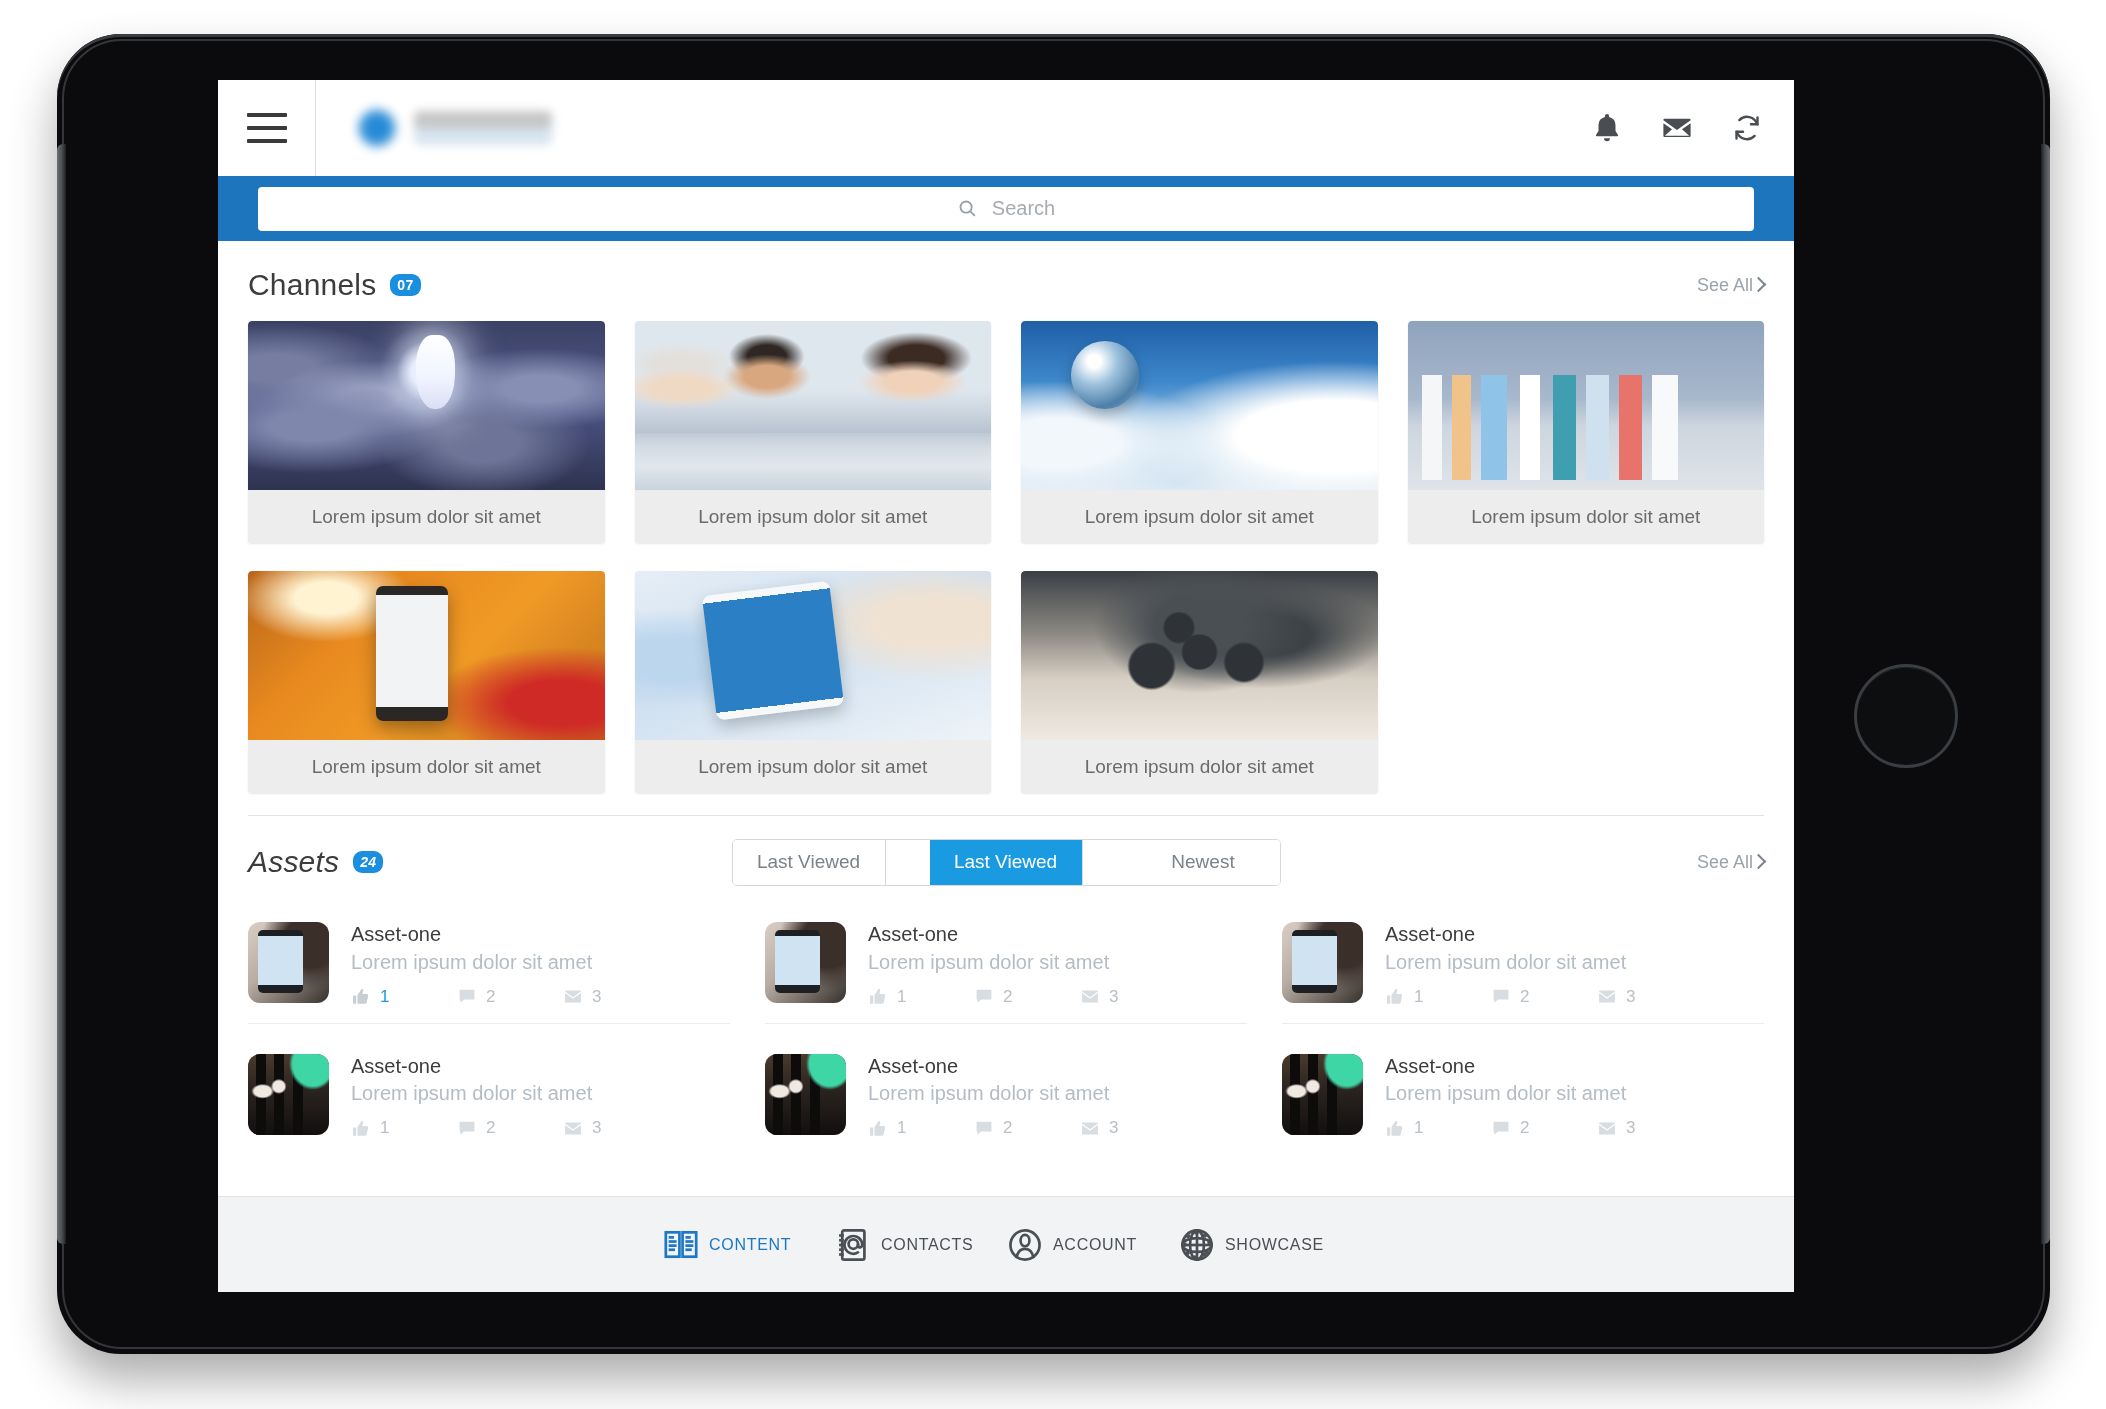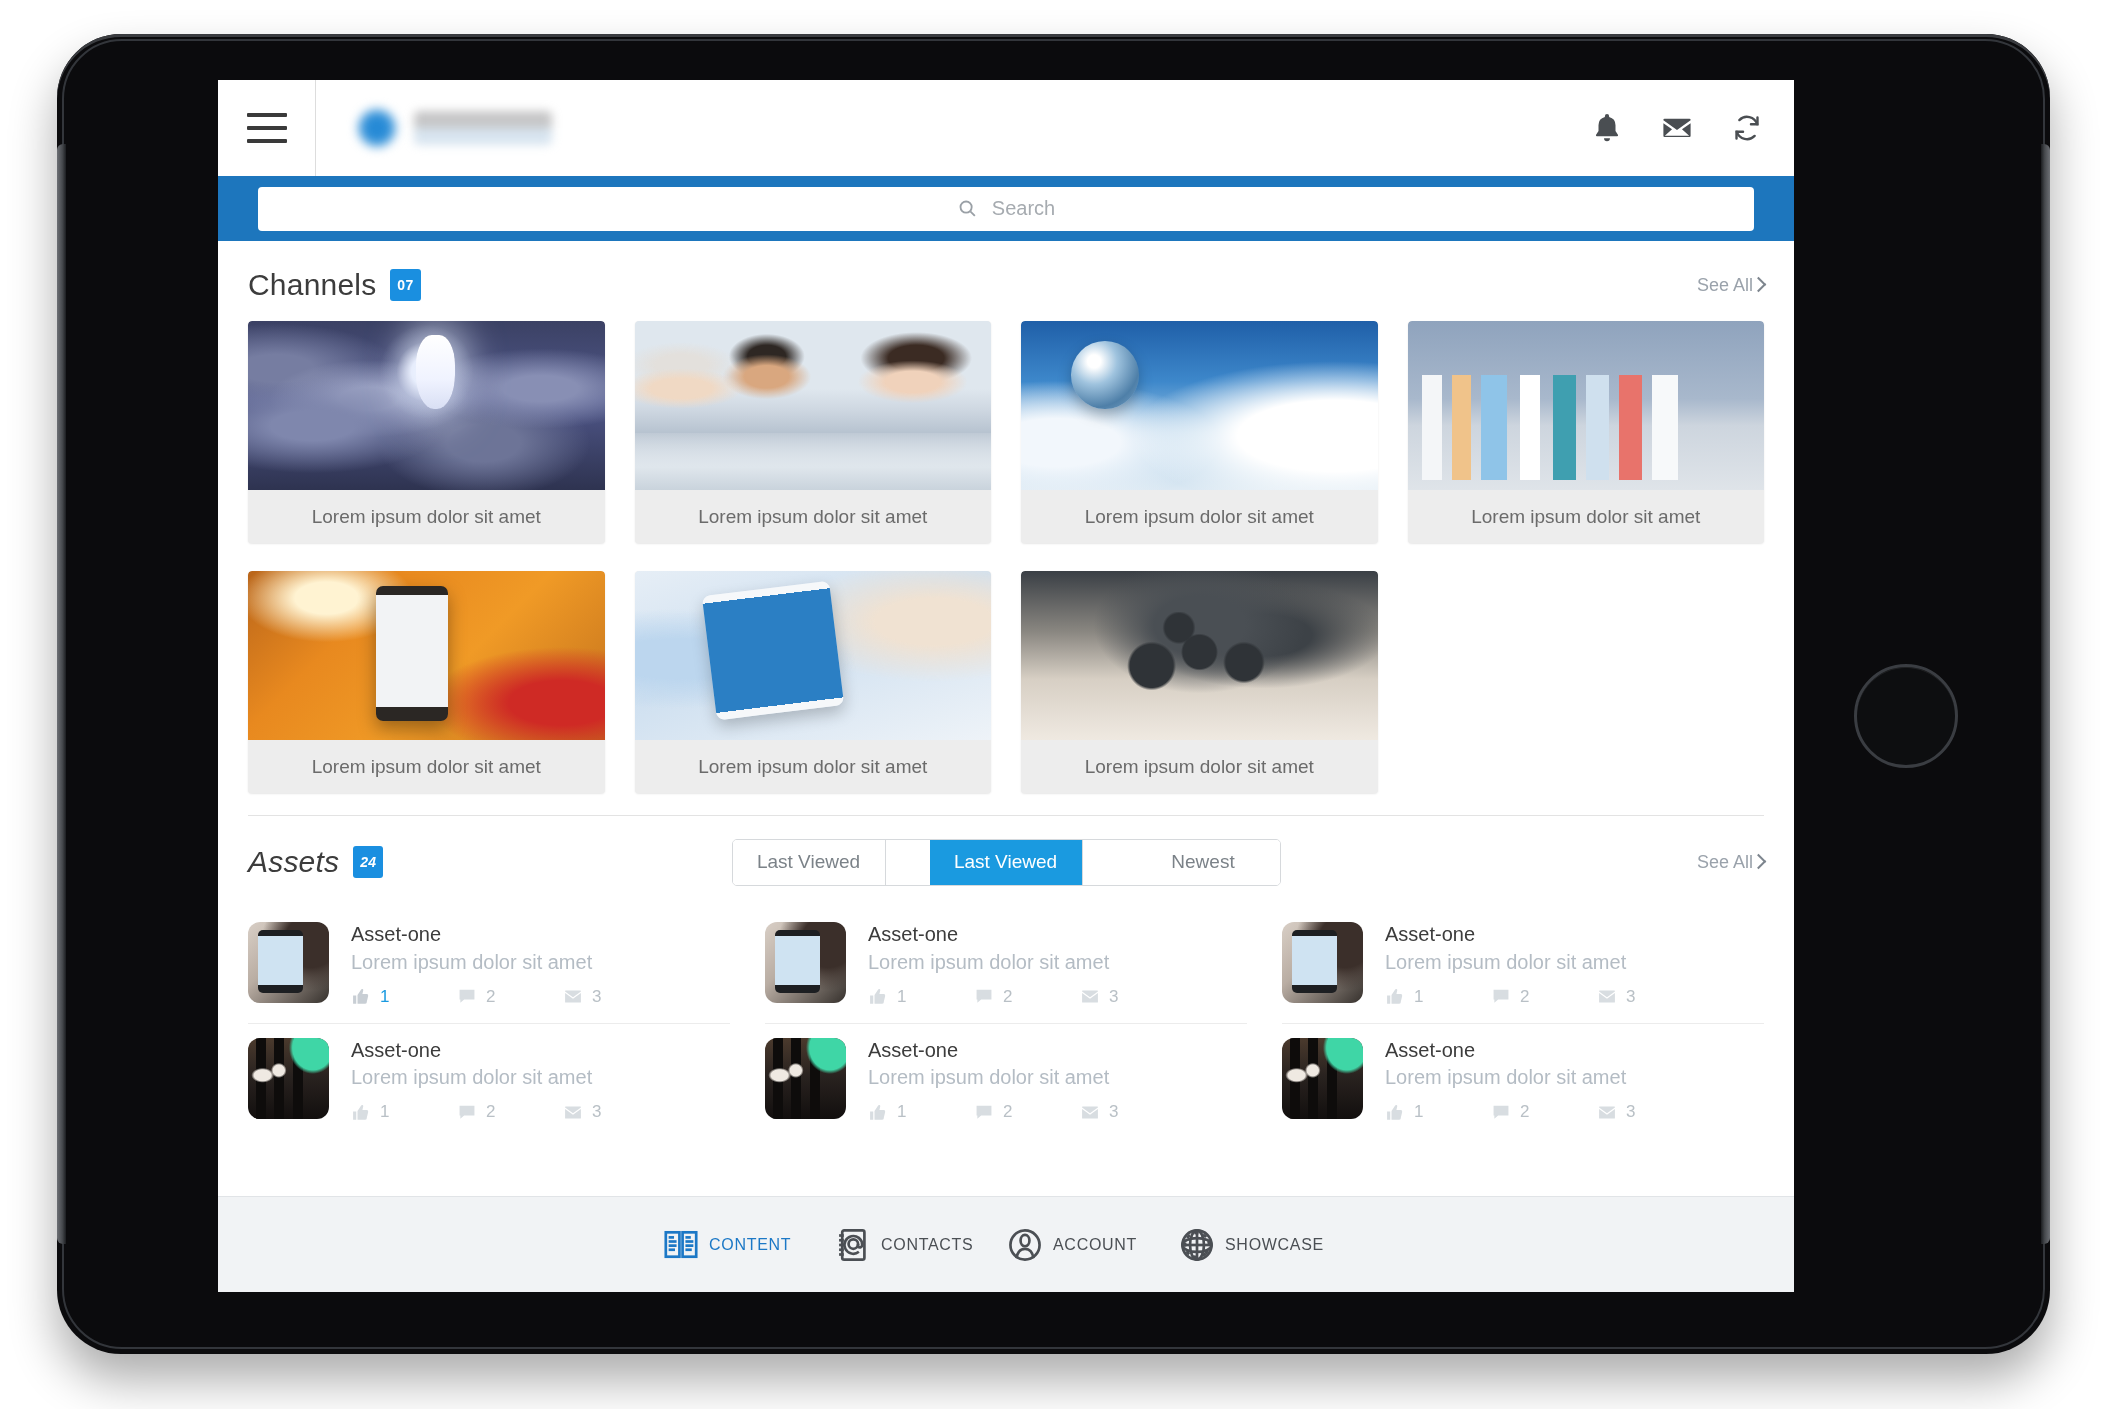--- a/index.html
+++ b/index.html
@@ -132,24 +132,24 @@
     display: flex; align-items: center;
     height: 80px;
     padding-top: 8px;
   }
   .section-title {
     font-size: 30px; color: #3c3c3c; font-weight: normal;
     letter-spacing: 0.2px;
   }
   .badge {
     display: inline-flex; align-items: center; justify-content: center;
-    min-width: 30px; height: 32px;
+    min-width: 30px; height: 22px;
     padding: 0 7px;
     margin-left: 14px;
-    border-radius: 3px;
+    border-radius: 9px;
     background: #1a8fe0;
     color: #ffffff; font-size: 14px; font-weight: bold;
     letter-spacing: 0.3px;
     vertical-align: middle;
   }
   .spacer { flex: 1; }
   .see-all {
     display: flex; align-items: center; 
     font-size: 18px; color: #9aa2ab; cursor: pointer;
   }
@@ -322,21 +322,21 @@
     padding: 0 18px;
   }
   .seg:last-child { border-right: none; }
   .seg.active { background: #1a9ae0; color: #ffffff; }
   .assets-title-wrap { display: flex; align-items: center; width: 330px; font-style: italic; }
   .assets-right { width: 330px; display: flex; justify-content: flex-end; }
 
   .assets-grid {
     display: grid;
     grid-template-columns: repeat(3, 1fr);
-    gap: 0 35px;
+    gap: 16px 35px;
     padding: 0 30px;
   }
   .asset-row {
     display: flex; gap: 22px;
     padding: 14px 0 16px 0;
     border-bottom: 1px solid #ececec;
     cursor: pointer;
   }
   .asset-row.last { border-bottom: none; }
   .asset-thumb {

